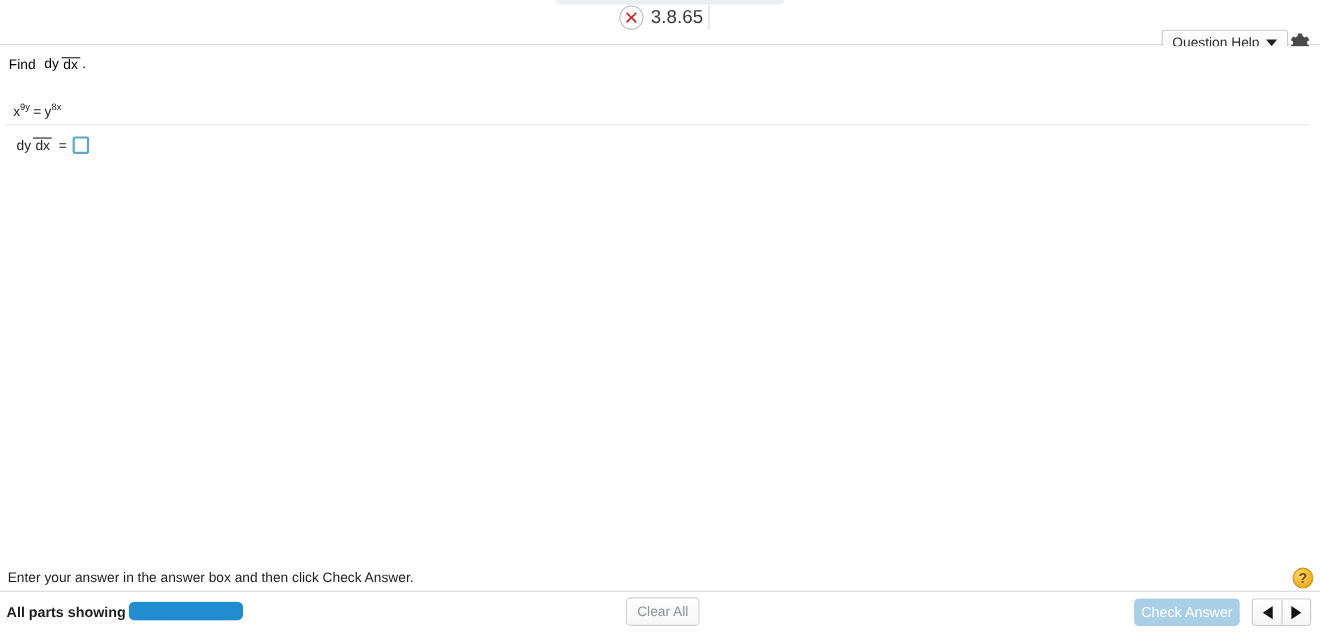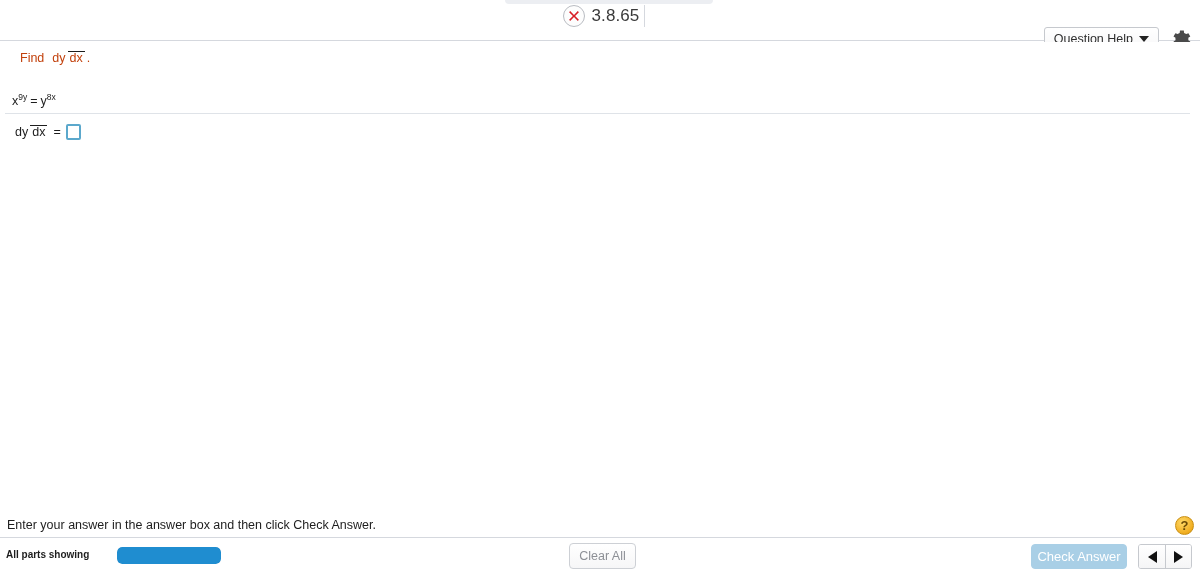--- a/index.html
+++ b/index.html
@@ -63,21 +63,20 @@
     color: #3a3a3a;
     margin-left: 7px;
     letter-spacing: .1px;
     white-space: nowrap;
   }
   .header-right {
     margin-left: auto;
     display: flex;
     align-items: center;
     padding-right: 9px;
-    gap: 12px;
   }
   .qhelp-btn {
     height: 24px;
     padding: 0 9px;
     border: 1px solid #c6c9ce;
     border-radius: 3px;
     background: linear-gradient(#ffffff, #f7f7f8);
     font-size: 12.5px;
     color: #2e2e2e;
     display: flex;
@@ -96,25 +95,25 @@
 
   
   .body-area {
     position: absolute;
     left: 0; top: 42px;
     width: 1200px; height: 473px;
     background: #ffffff;
   }
   .prompt-line {
     position: absolute;
-    left: 20px; top: 9px;
-    display: flex;
-    align-items: flex-start;
-    font-size: 12.5px;
-    color: #c2410c;
+    left: 8px; top: 9px;
+    display: flex;
+    align-items: center;
+    font-size: 12.5px;
+    color: #000000;
   }
   .frac {
     display: inline-flex;
     flex-direction: row;
     align-items: center;
     line-height: 1.02;
     vertical-align: middle;
     margin: 0 1px;
   }
   .frac .num { padding: 0 2px; }
@@ -194,21 +193,21 @@
     position: absolute;
     left: 0; top: 539px;
     width: 1200px; height: 36px;
     background: #ffffff;
     display: flex;
     align-items: center;
   }
   .parts-label {
     position: absolute;
     left: 6px; top: 10px;
-    font-size: 10px;
+    font-size: 13px;
     font-weight: bold;
     color: #1d1d1d;
     white-space: nowrap;
     text-align: center;
   }
   .progress-track {
     position: absolute;
     left: 117px; top: 547px;
     width: 104px; height: 17px;
     border-radius: 5px;

